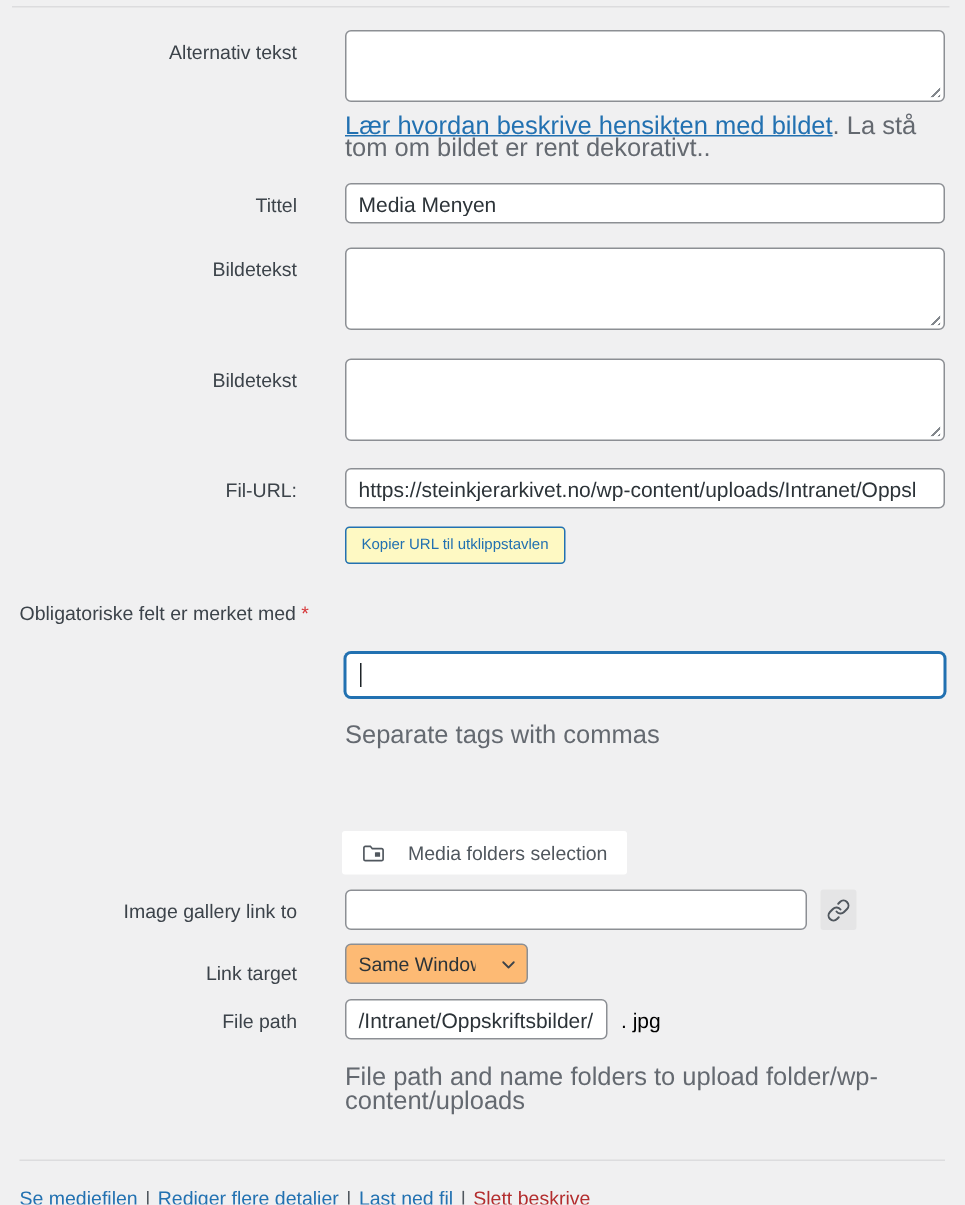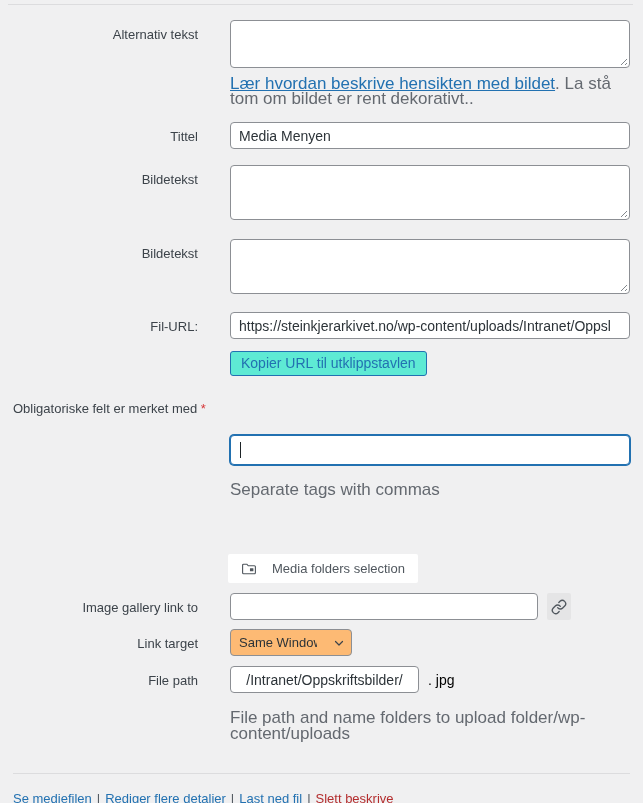--- a/index.html
+++ b/index.html
@@ -59,26 +59,26 @@
   }
   .input-full { width: 400px; }
   .input-readonly { background: #ececed; color: #2c3338; }
 
   .help-text { color: #646970; font-size: 17px; line-height: 15px; }
   .alt-help { margin-top: 8px; width: 400px; }
   .alt-help a { color: #2271b1; text-decoration: underline; cursor: pointer; }
 
   .copy-url-btn {
     display: inline-block;
-    background: #5eead4;
+    background: #fef9c3;
     border: 1px solid #2271b1;
     border-radius: 3px;
     color: #2271b1;
     font-family: "Liberation Sans", "DejaVu Sans", sans-serif;
-    font-size: 14px;
+    font-size: 10px;
     height: 25px;
     line-height: 23px;
     padding: 0 10px;
     cursor: pointer;
   }
 
   .required-note { padding-left: 13px; font-size: 13px; color: #3c434a; }
   .required-note .req-star { color: #d63638; }
 
   .tags-input {
@@ -119,41 +119,41 @@
     width: 122px; height: 27px;
     border: 1px solid #8c8f94; border-radius: 4px;
     background: #fdba74;
     font-family: "Liberation Sans", "DejaVu Sans", sans-serif;
     font-size: 13px; color: #2c3338;
     padding: 0 34px 0 8px;
   }
   .select-chevron { position: absolute; right: 7px; top: 8px; pointer-events: none; }
 
   .filepath-field { display: flex; align-items: center; }
-  .filepath-input { width: 189px; text-align: center; }
+  .filepath-input { width: 175px; }
   .filepath-suffix { margin-left: 9px; color: #000000; font-size: 14px; }
 
   .footer-links { margin: 17px 13px 0 13px; font-size: 13px; }
   .footer-links a { color: #2271b1; text-decoration: none; cursor: pointer; }
   .footer-links a.danger { color: #b32d2e; }
   .footer-links .sep { color: #50575e; margin: 0 5px; }
 
   
   .mb-row-alt   { margin-top: 15px; margin-bottom: 16px; }
   .mb-row-title { margin-bottom: 16px; }
   .mb-row-cap   { margin-bottom: 19px; }
   .mb-row-desc  { margin-bottom: 18px; }
   .mb-row-url   { margin-bottom: 12px; }
   .mb-row-copy  { margin-bottom: 25px; }
   .mb-row-note  { margin-bottom: 19px; }
   .mb-row-tags  { margin-bottom: 17px; }
   .mb-row-taghelp { margin-bottom: 56px; }
   .mb-row-mf    { margin-bottom: 10px; }
   .mb-row-gal   { margin-bottom: 9px; }
-  .mb-row-lt    { margin-bottom: 10px; }
+  .mb-row-lt    { margin-bottom: 10px; align-items: flex-end; }
   .mb-row-fp    { margin-bottom: 17px; }
 </style>
 </head>
 <body>
 
 <div class="top-divider"></div>
 
 <div class="form-row mb-row-alt">
   <label class="row-label">Alternativ tekst</label>
   <div class="row-field">

